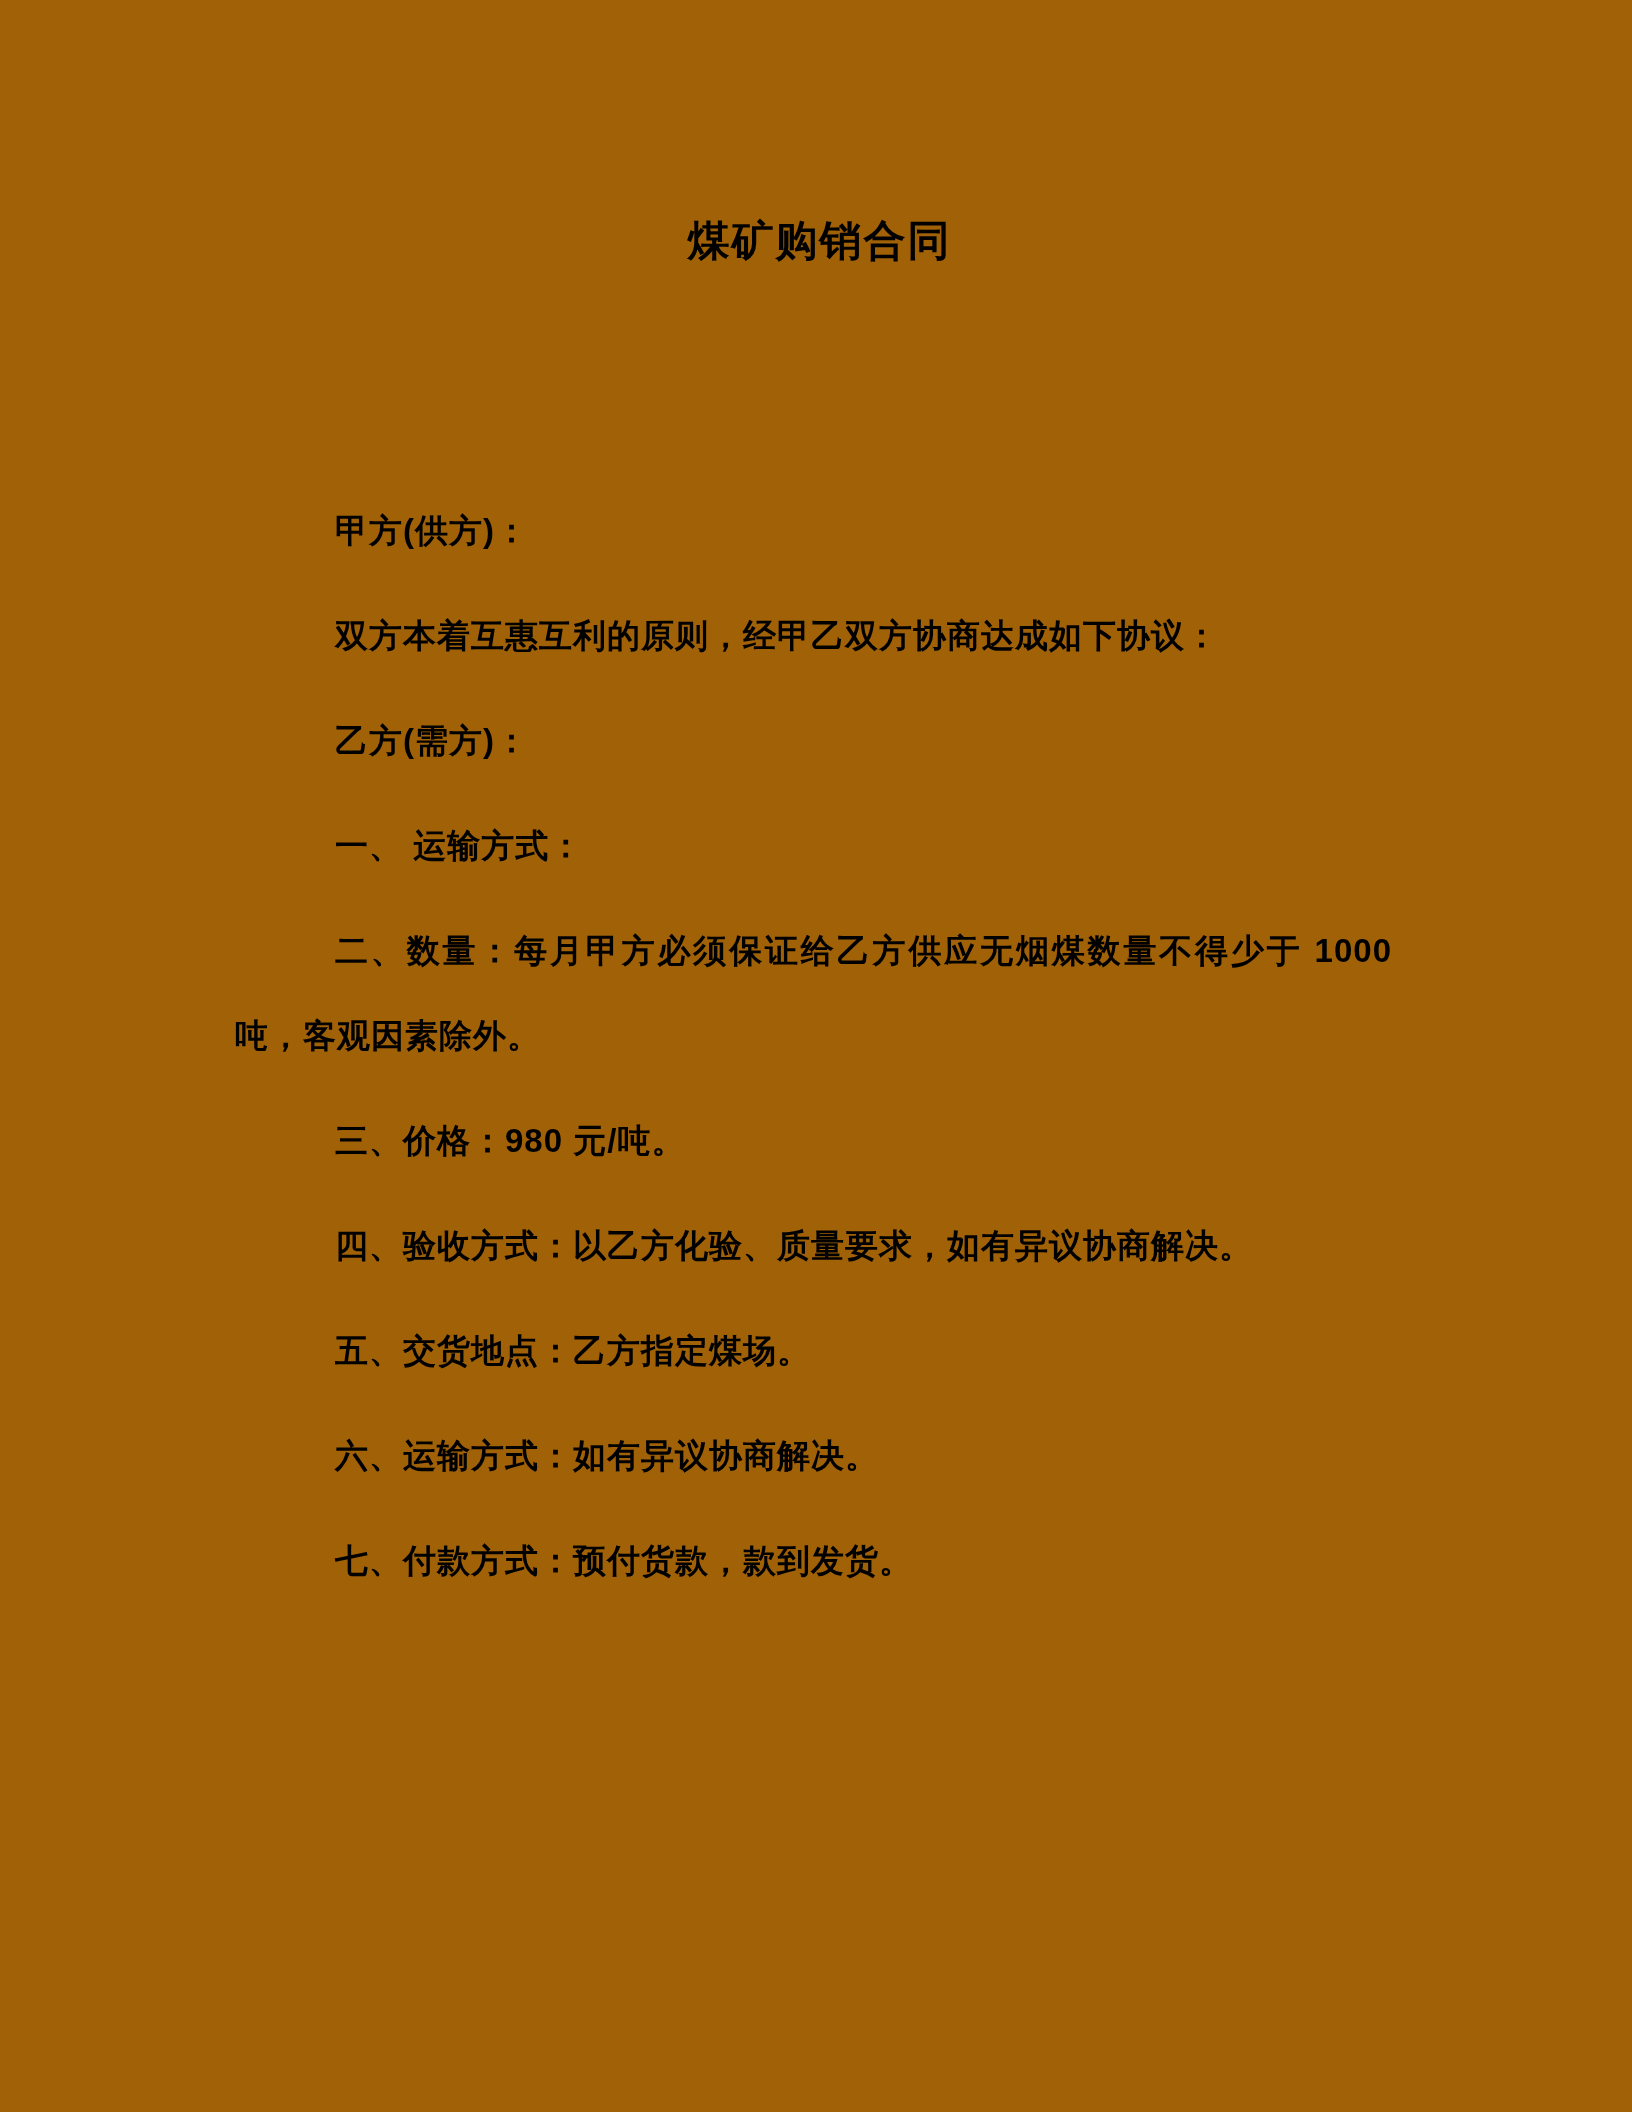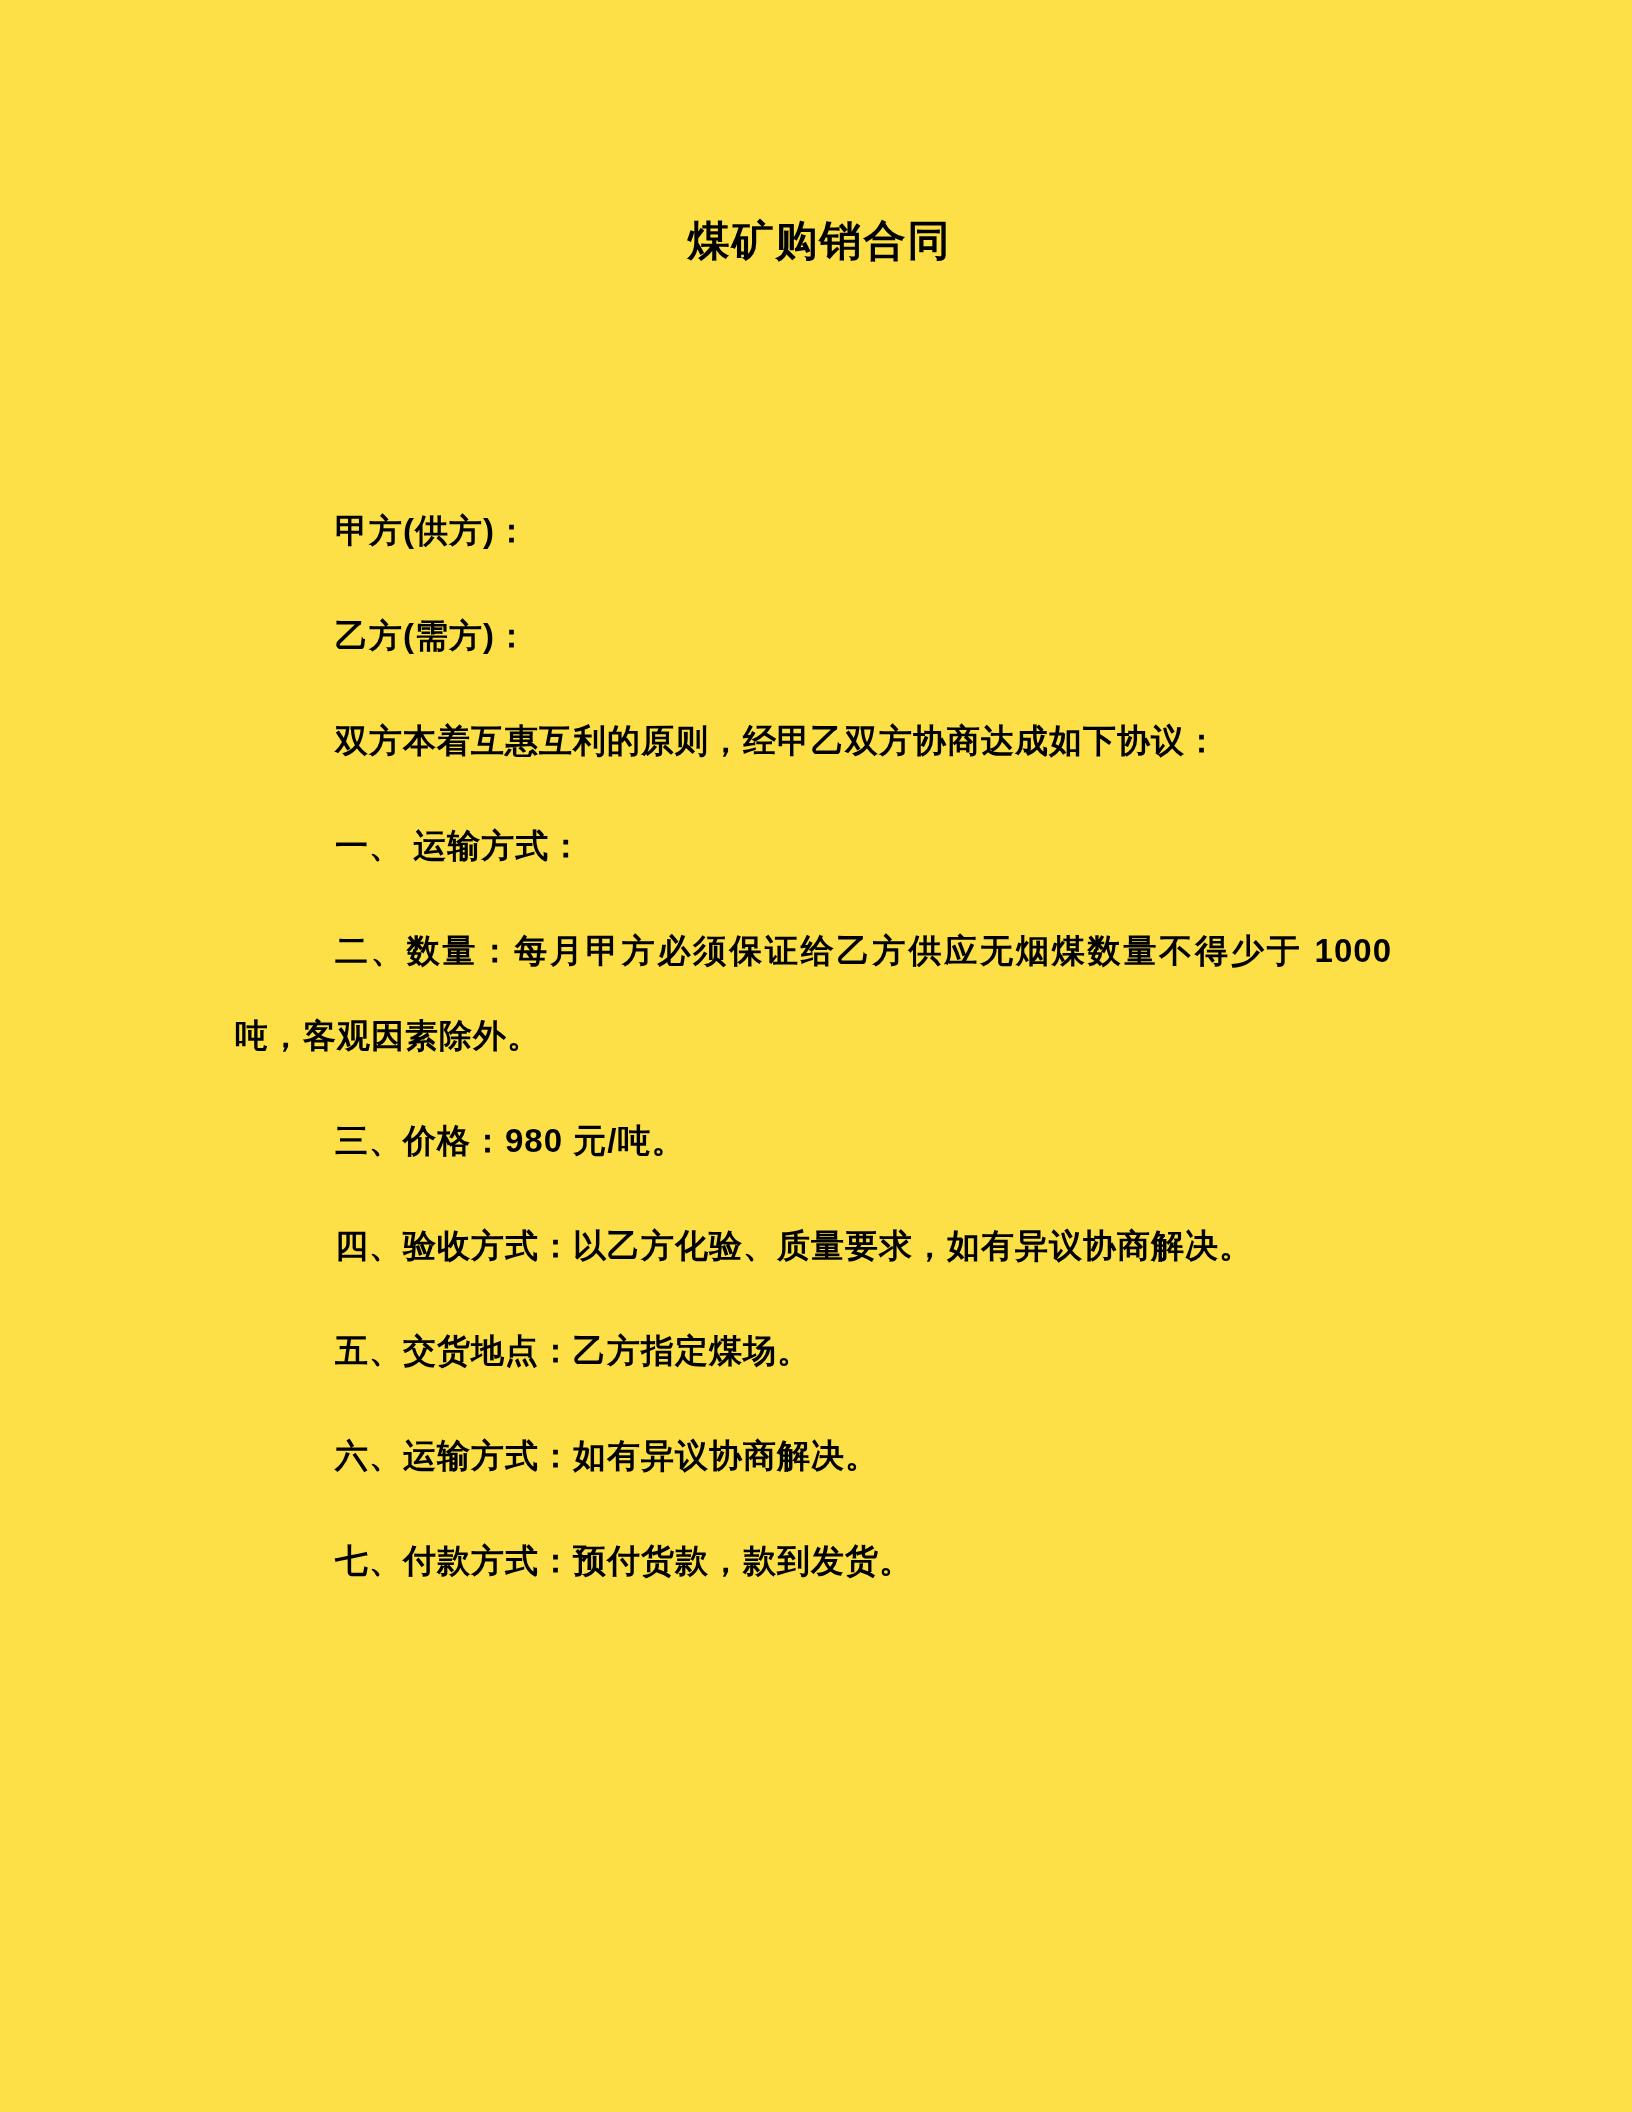--- a/index.html
+++ b/index.html
@@ -12,21 +12,21 @@
     height: 2112px;
     overflow: hidden;
     font-family: "Liberation Sans", "DejaVu Sans", sans-serif;
     color: #000000;
   }
   .page {
     box-sizing: border-box;
     width: 1632px;
     height: 2112px;
     padding: 212px 228px 0 235px;
-    background: #fde047;
+    background: #a16207;
   }
   .doc-title {
     text-align: center;
     font-size: 42px;
     font-weight: bold;
     letter-spacing: 2px;
     margin: 0 0 0 0;
     line-height: 58px;
   }
   .doc-body {
@@ -43,22 +43,22 @@
   }
 </style>
 </head>
 <body>
 
 <div class="page">
   <h1 class="doc-title">煤矿购销合同</h1>
 
   <div class="doc-body">
     <p>甲方(供方)：</p>
+    <p>双方本着互惠互利的原则，经甲乙双方协商达成如下协议：</p>
     <p>乙方(需方)：</p>
-    <p>双方本着互惠互利的原则，经甲乙双方协商达成如下协议：</p>
     <p>一、 运输方式：</p>
     <p>二、数量：每月甲方必须保证给乙方供应无烟煤数量不得少于 1000 吨，客观因素除外。</p>
     <p>三、价格：980 元/吨。</p>
     <p>四、验收方式：以乙方化验、质量要求，如有异议协商解决。</p>
     <p>五、交货地点：乙方指定煤场。</p>
     <p>六、运输方式：如有异议协商解决。</p>
     <p>七、付款方式：预付货款，款到发货。</p>
   </div>
 </div>
 

